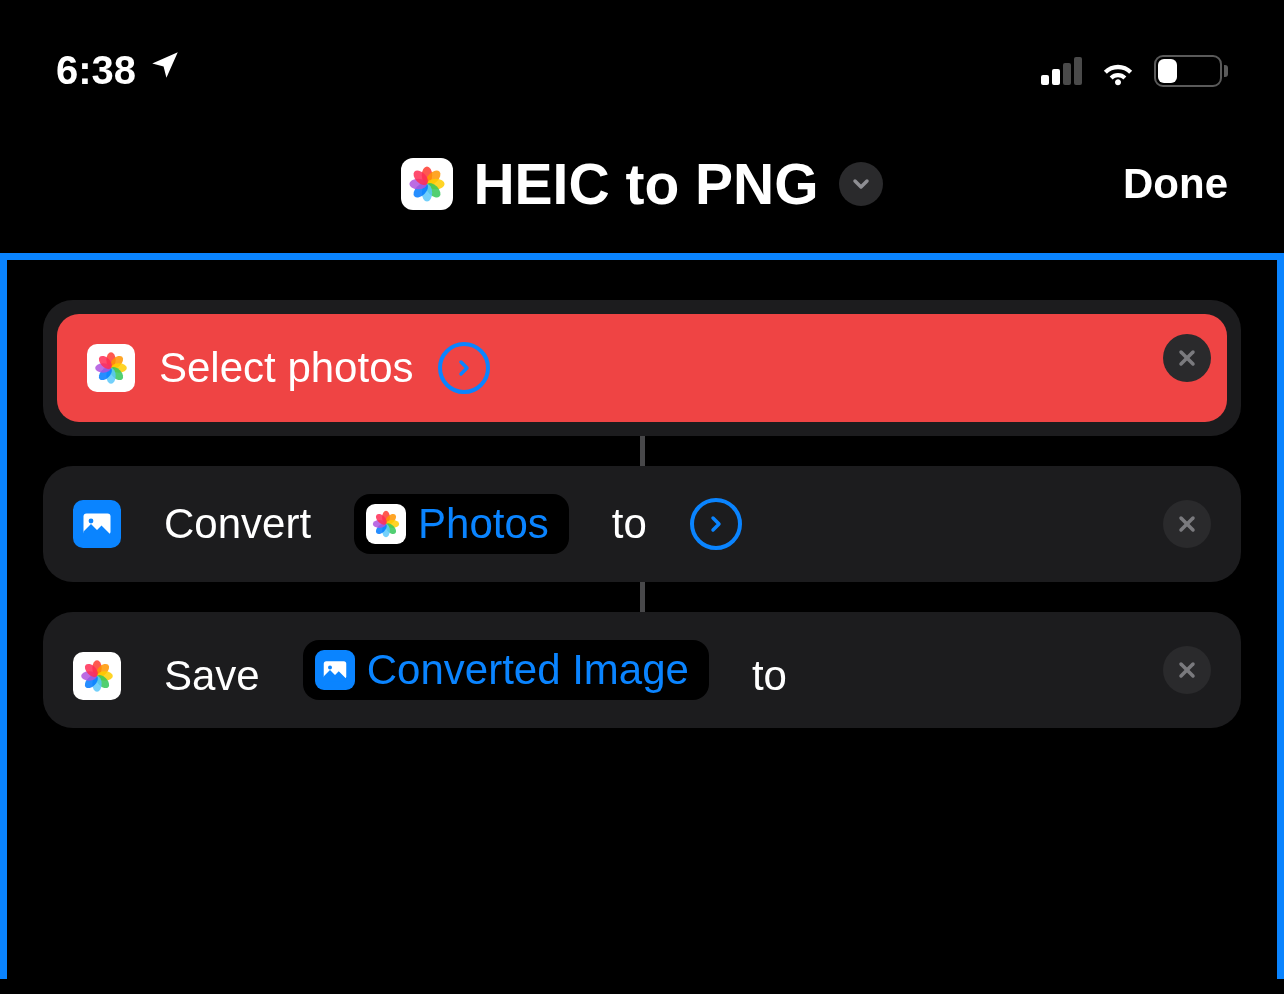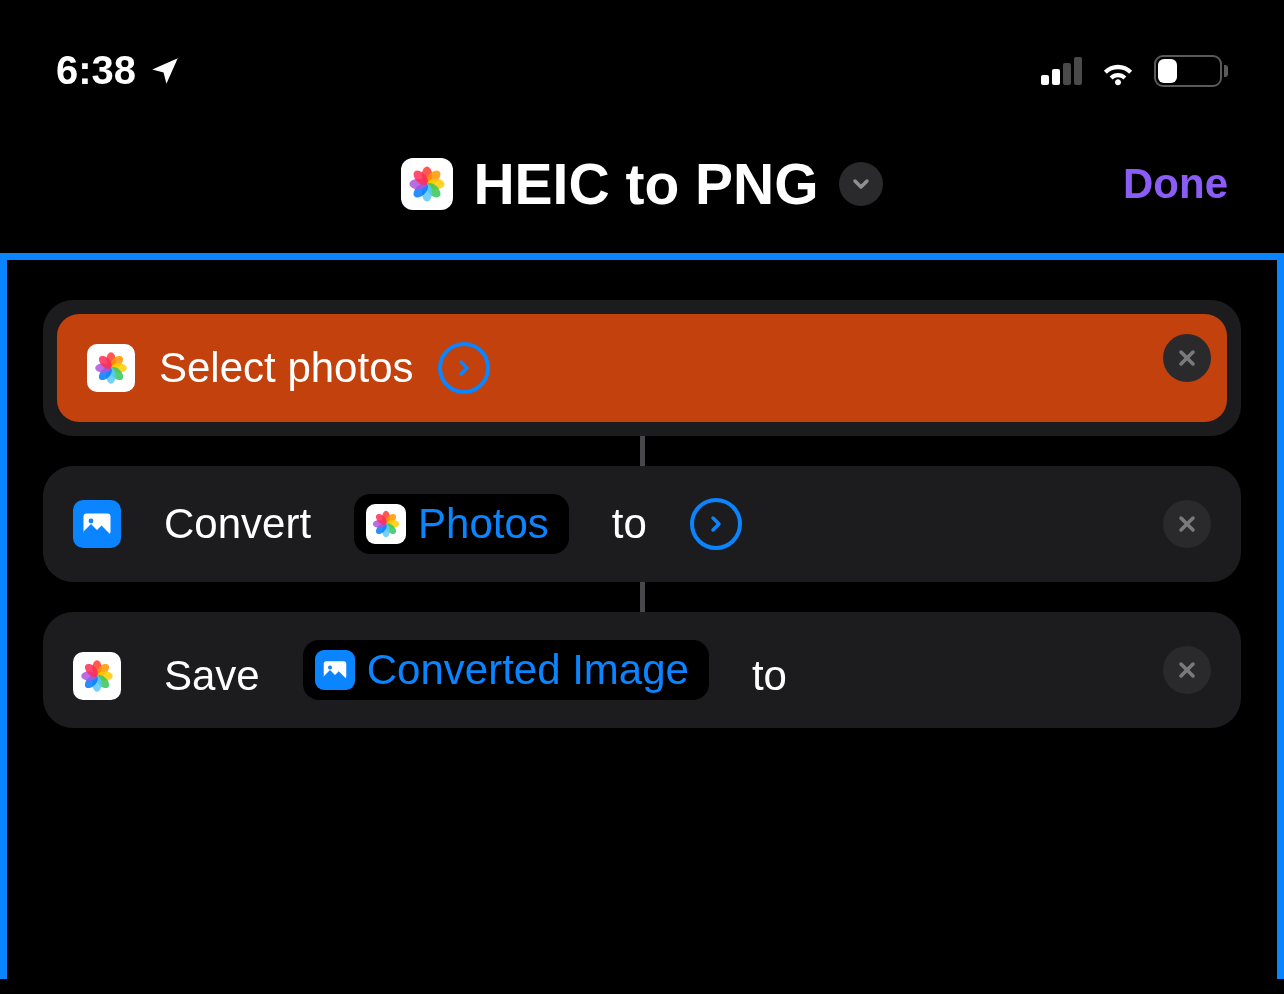--- a/index.html
+++ b/index.html
@@ -22,21 +22,21 @@
       display: flex;
       justify-content: space-between;
       align-items: center;
       padding: 48px 56px 24px 56px;
       font-size: 40px;
       font-weight: 600;
     }
 
     .status-left {
       display: flex;
-      align-items: center;
+      align-items: flex-start;
       gap: 12px;
     }
 
     .status-right {
       display: flex;
       align-items: center;
       gap: 16px;
     }
 
     .location-icon {
@@ -146,39 +146,39 @@
       display: flex;
       align-items: center;
       justify-content: center;
     }
 
     .done-button {
       position: absolute;
       right: 56px;
       font-size: 42px;
       font-weight: 600;
-      color: #8b5cf6;
+      color: #ffffff;
     }
 
     
     .workflow-area {
       border: 7px solid #0a84ff;
       border-bottom: none;
       height: 726px;
       padding: 40px 36px;
     }
 
     .action-card {
       background: #1c1c1e;
       border-radius: 30px;
       position: relative;
     }
 
     .action-card.selected .action-row {
-      background: #c2410c;
+      background: #ef4444;
       border-radius: 22px;
     }
 
     .action-row {
       padding: 28px 30px;
       display: flex;
       align-items: center;
       gap: 24px;
       flex-wrap: wrap;
       row-gap: 18px;

